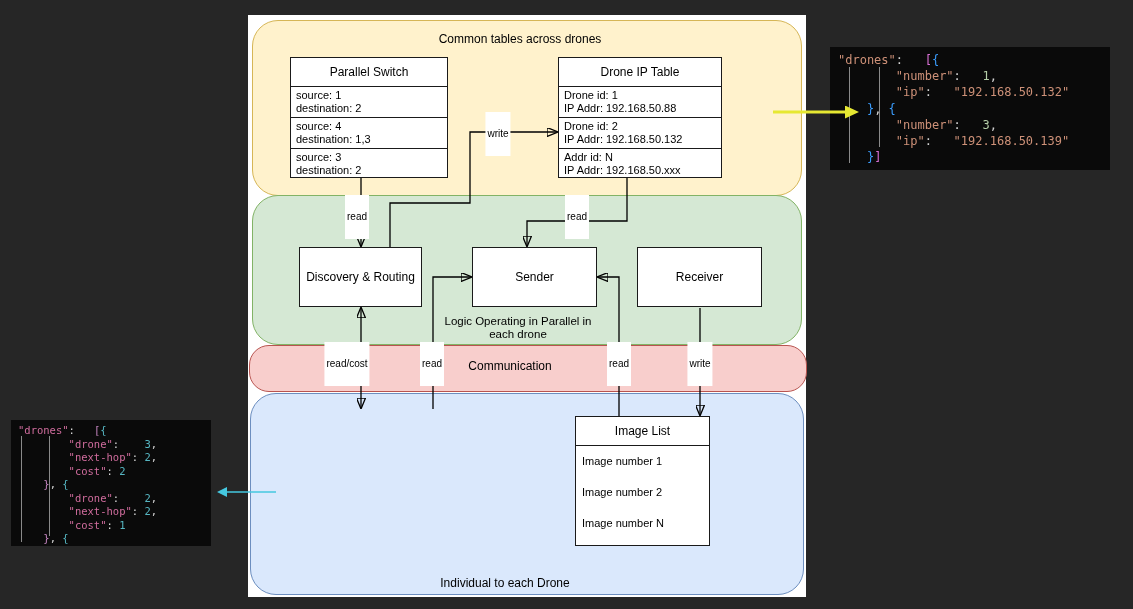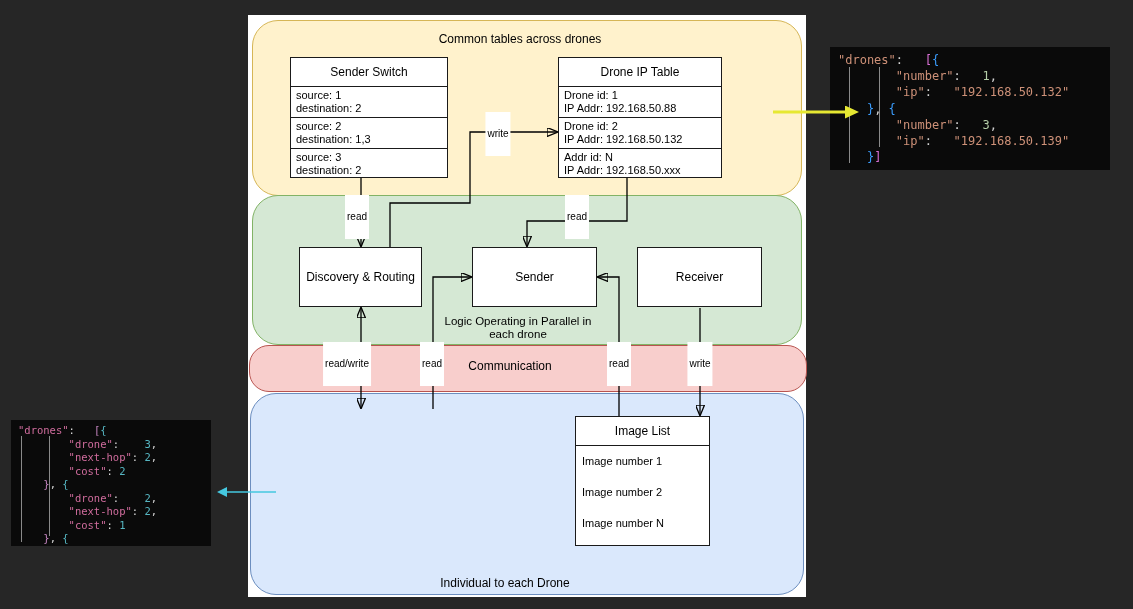--- a/index.html
+++ b/index.html
@@ -76,27 +76,27 @@
       <path d="M113,163 V231" marker-end="url(#ah)"></path>
       <path d="M142,232 V188 H222 V117 H309" marker-end="url(#ah)"></path>
       <path d="M379,163 V206 H279 V231" marker-end="url(#ah)"></path>
       <path d="M185,394 V262 H223" marker-end="url(#ah)"></path>
       <path d="M371,401 V262 H350" marker-end="url(#ah)"></path>
       <path d="M113,293 V393" marker-start="url(#ahs)" marker-end="url(#ah)"></path>
       <path d="M452,293 V400" marker-end="url(#ah)"></path>
     </svg>
 
     <div class="tbox" style="left:42px;top:42px;width:158px;height:121px;">
-      <div class="hdr">Sender Switch</div>
+      <div class="hdr">Parallel Switch</div>
       <div class="row">
         <div>source: 1</div>
         <div>destination: 2</div>
       </div>
       <div class="row">
-        <div>source: 2</div>
+        <div>source: 4</div>
         <div>destination: 1,3</div>
       </div>
       <div class="row">
         <div>source: 3</div>
         <div>destination: 2</div>
       </div>
     </div>
 
     <div class="tbox" style="left:310px;top:42px;width:164px;height:121px;">
       <div class="hdr">Drone IP Table</div>
@@ -122,21 +122,21 @@
     <div class="tbox" style="left:327px;top:401px;width:135px;height:130px;">
       <div class="hdr">Image List</div>
       <div class="freeline">Image number 1</div>
       <div class="freeline">Image number 2</div>
       <div class="freeline">Image number N</div>
     </div>
 
     <div class="elabel" style="left:109px;top:202px;">read</div>
     <div class="elabel" style="left:250px;top:119px;">write</div>
     <div class="elabel" style="left:329px;top:202px;">read</div>
-    <div class="elabel" style="left:99px;top:349px;">read/write</div>
+    <div class="elabel" style="left:99px;top:349px;">read/cost</div>
     <div class="elabel" style="left:184px;top:349px;">read</div>
     <div class="elabel" style="left:371px;top:349px;">read</div>
     <div class="elabel" style="left:452px;top:349px;">write</div>
   </div>
 
   <div class="snippet snippet-right">
     <div class="guide" style="left:19px;top:20px;height:96px;"></div>
     <div class="guide" style="left:49px;top:20px;height:80px;"></div>
     <div>
         <div class="cl"><span class="k">"drones"</span><span class="p">:   </span><span class="bo">[</span><span class="bb">{</span></div>

